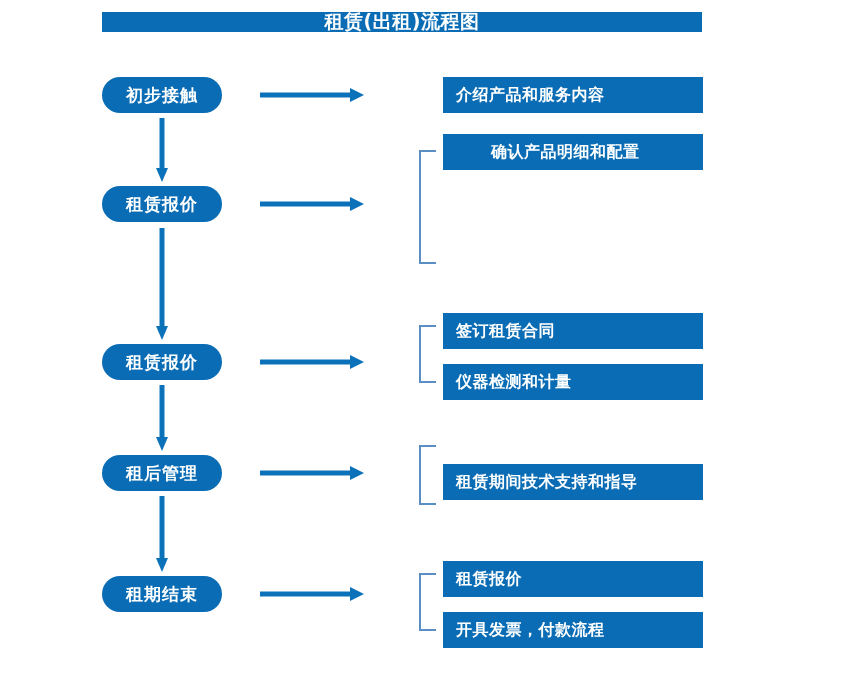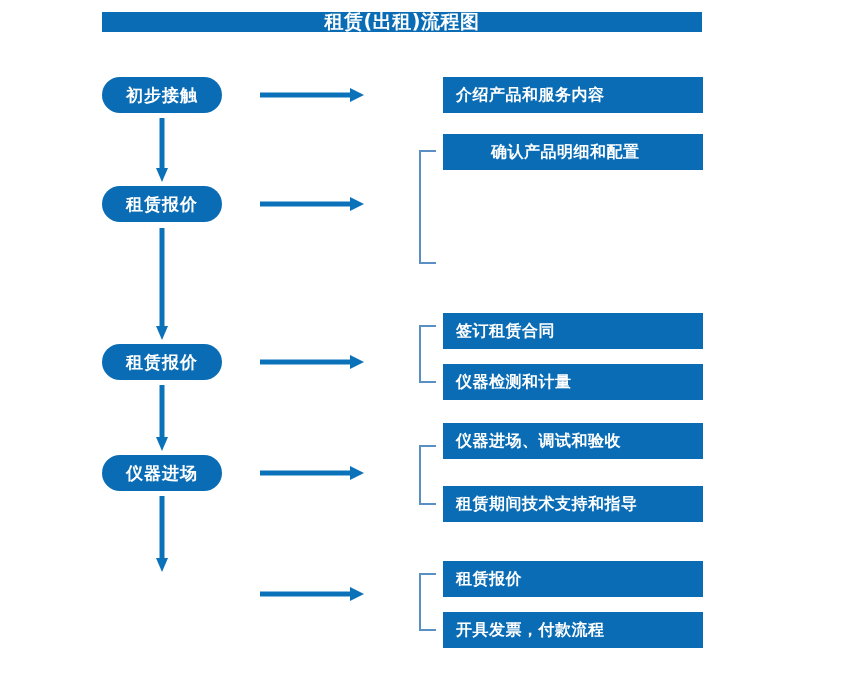--- a/index.html
+++ b/index.html
@@ -89,22 +89,23 @@
 <div id="canvas">
 
   <div class="title-bar">租赁(出租)流程图</div>
 
   <div class="stage-box" style="left:102px; top:77px;">初步接触</div>
 
   <div class="stage-box" style="left:102px; top:186px;">租赁报价</div>
 
   <div class="stage-box" style="left:102px; top:344px;">租赁报价</div>
 
-  <div class="stage-box" style="left:102px; top:455px;">仪器进场</div>
-
+  <div class="stage-box" style="left:102px; top:455px;">租后管理</div>
+
+  <div class="stage-box" style="left:102px; top:576px;">租期结束</div>
 
   <div class="v-arrow" style="top:118px; height:64px;">
     <svg width="12" height="64" viewBox="0 0 12 64">
       <line x1="6" y1="0" x2="6" y2="52" stroke="#0b72ba" stroke-width="5"></line>
       <polygon points="0,50 12,50 6,64" fill="#0b72ba"></polygon>
     </svg>
   </div>
 
   <div class="v-arrow" style="top:228px; height:112px;">
     <svg width="12" height="112" viewBox="0 0 12 112">
@@ -186,19 +187,18 @@
     </svg>
   </div>
 
   <div class="task-box" style="top:77px;">介绍产品和服务内容</div>
 
   <div class="task-box" style="top:134px;padding-left:48px;">确认产品明细和配置</div>
 
   <div class="task-box" style="top:364px;">仪器检测和计量</div>
   <div class="task-box" style="top:313px;">签订租赁合同</div>
 
-  <div class="task-box" style="top:423px;">仪器进场、调试和验收</div>
-  <div class="task-box" style="top:486px;">租赁期间技术支持和指导</div>
+  <div class="task-box" style="top:464px;">租赁期间技术支持和指导</div>
 
   <div class="task-box" style="top:561px;">租赁报价</div>
   <div class="task-box" style="top:612px;">开具发票，付款流程</div>
 
 </div>
 
 </body></html>

